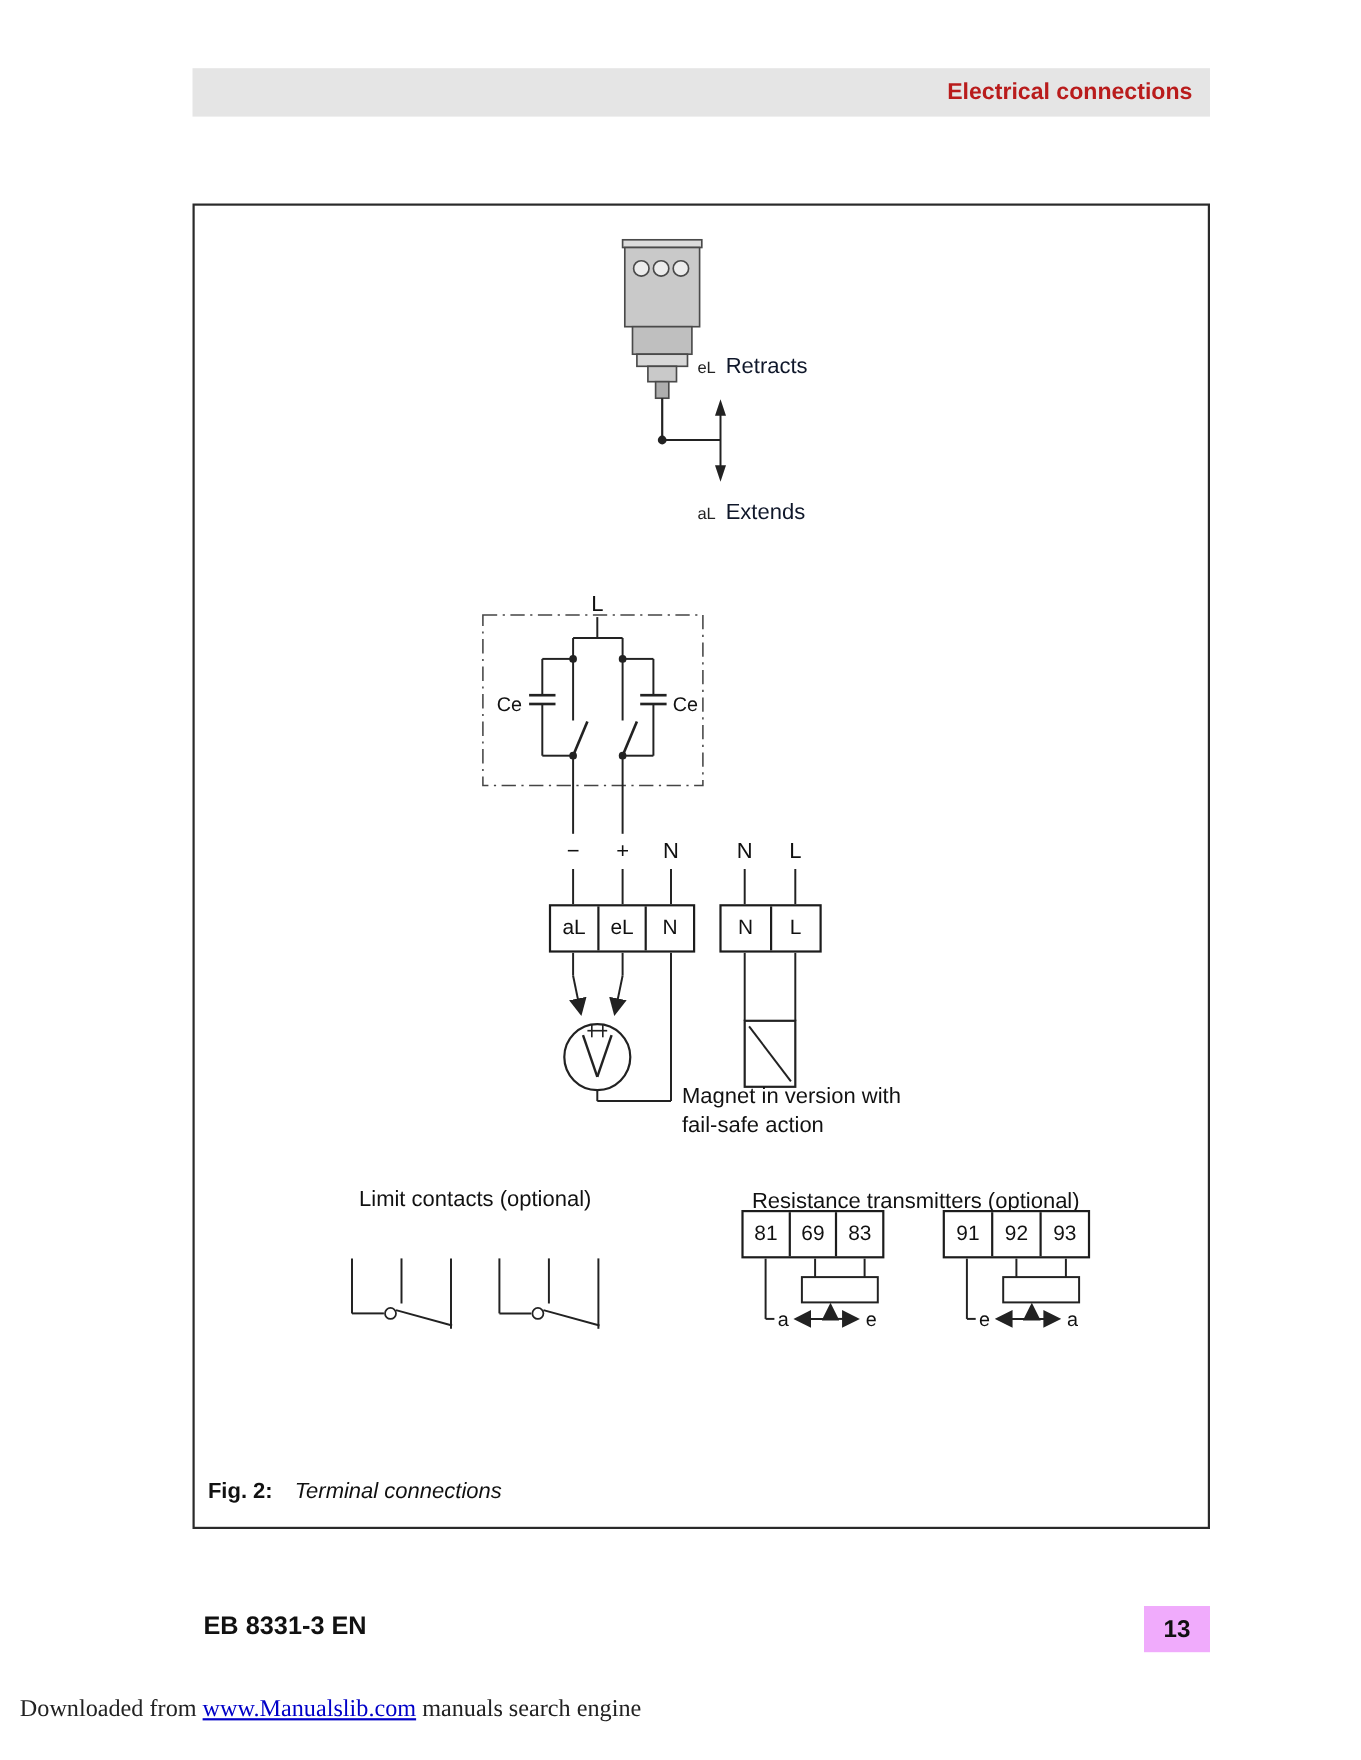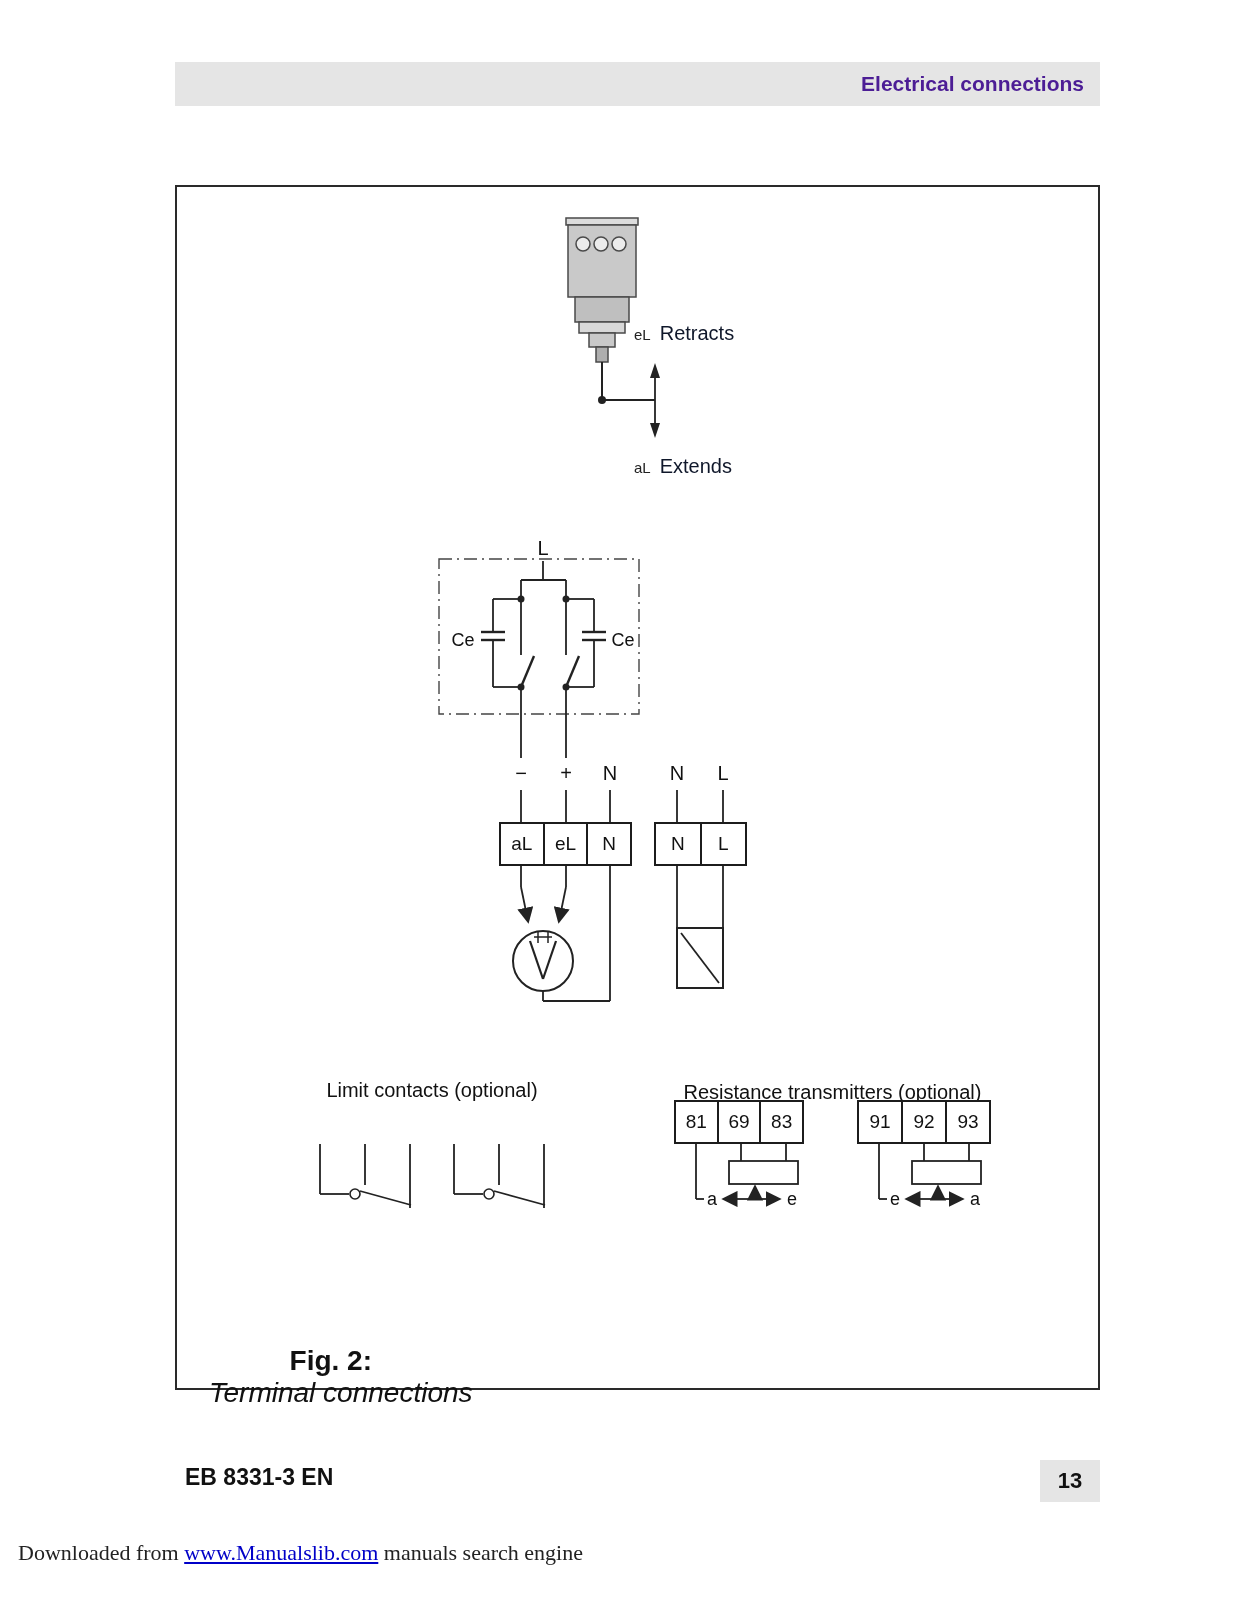--- a/index.html
+++ b/index.html
@@ -1,37 +1,37 @@
 <!DOCTYPE html>
 <html><head>
 <meta charset="utf-8">
 <style>
   html,body{margin:0;padding:0;background:#fff;}
   body{width:1237px;height:1600px;position:relative;overflow:hidden;
        font-family:"Liberation Sans",sans-serif;color:#111;}
   .abs{position:absolute;}
   .header-bar{left:175px;top:62px;width:925px;height:44px;background:#e5e5e5;
               display:flex;align-items:center;justify-content:flex-end;padding-right:16px;box-sizing:border-box;}
-  .header-bar .title{font-size:21px;font-weight:bold;color:#4c1d95;}
+  .header-bar .title{font-size:21px;font-weight:bold;color:#b91c1c;}
   .figure-box{left:175px;top:185px;width:925px;height:1205px;border:2px solid #2a2a2a;box-sizing:border-box;}
   .figure-box .inner{position:relative;width:100%;height:100%;}
   svg text{font-family:"Liberation Sans",sans-serif;fill:#111;}
   .lblrow{display:flex;align-items:baseline;}
   .keylabel{font-size:15px;color:#222;margin-right:9px;}
   .biglabel{font-size:20px;color:#0f172a;}
   .tblock{position:absolute;display:flex;background:#fff;border:2px solid #1c1c1c;box-sizing:border-box;}
   .tcell{flex:1;display:flex;align-items:center;justify-content:center;font-size:19px;color:#111;border-left:2px solid #1c1c1c;}
   .tcell:first-child{border-left:0;}
   .blocktitle{font-size:20px;color:#111;text-align:center;margin-top:11px;}
   .note{font-size:20px;line-height:26px;color:#111;}
-  .caption{display:flex;align-items:center;font-size:28px;flex-direction:column;}
+  .caption{display:flex;align-items:flex-end;font-size:20px;}
   .caption .figno{font-weight:bold;}
   .caption .figtext{font-style:italic;margin-left:20px;}
   .docnum{font-size:23px;font-weight:bold;}
-  .pagenum{left:1040px;top:1460px;width:60px;height:42px;background:#e5e5e5;
+  .pagenum{left:1040px;top:1460px;width:60px;height:42px;background:#f0abfc;
            display:flex;align-items:center;justify-content:center;font-size:22px;font-weight:bold;}
   .watermark{left:18px;top:1540px;font-family:Liberation Serif, serif;font-size:22px;color:#222;}
   .watermark a{color:#0000c8;text-decoration:underline;}
 </style>
 </head>
 <body>
 
 <div class="abs header-bar">
   <span class="title">Electrical connections</span>
 </div>
@@ -191,20 +191,24 @@
     <div class="tcell">aL</div>
     <div class="tcell">eL</div>
     <div class="tcell">N</div>
   </div>
 
   <div class="tblock" style="left:477px;top:635px;width:93px;height:44px;">
     <div class="tcell">N</div>
     <div class="tcell">L</div>
   </div>
 
+  <div class="abs note" style="left:443px;top:797px;width:280px;">
+    <div>Magnet in version with</div>
+    <div>fail-safe action</div>
+  </div>
 
   <div class="abs blocktitle" style="left:121px;top:881px;width:268px;">Limit contacts (optional)</div>
 
   <div class="abs blocktitle" style="left:497px;top:883px;width:317px;">Resistance transmitters (optional)</div>
   <div class="tblock" style="left:497px;top:913px;width:130px;height:44px;">
     <div class="tcell">81</div>
     <div class="tcell">69</div>
     <div class="tcell">83</div>
   </div>
   <div class="tblock" style="left:680px;top:913px;width:134px;height:44px;">

